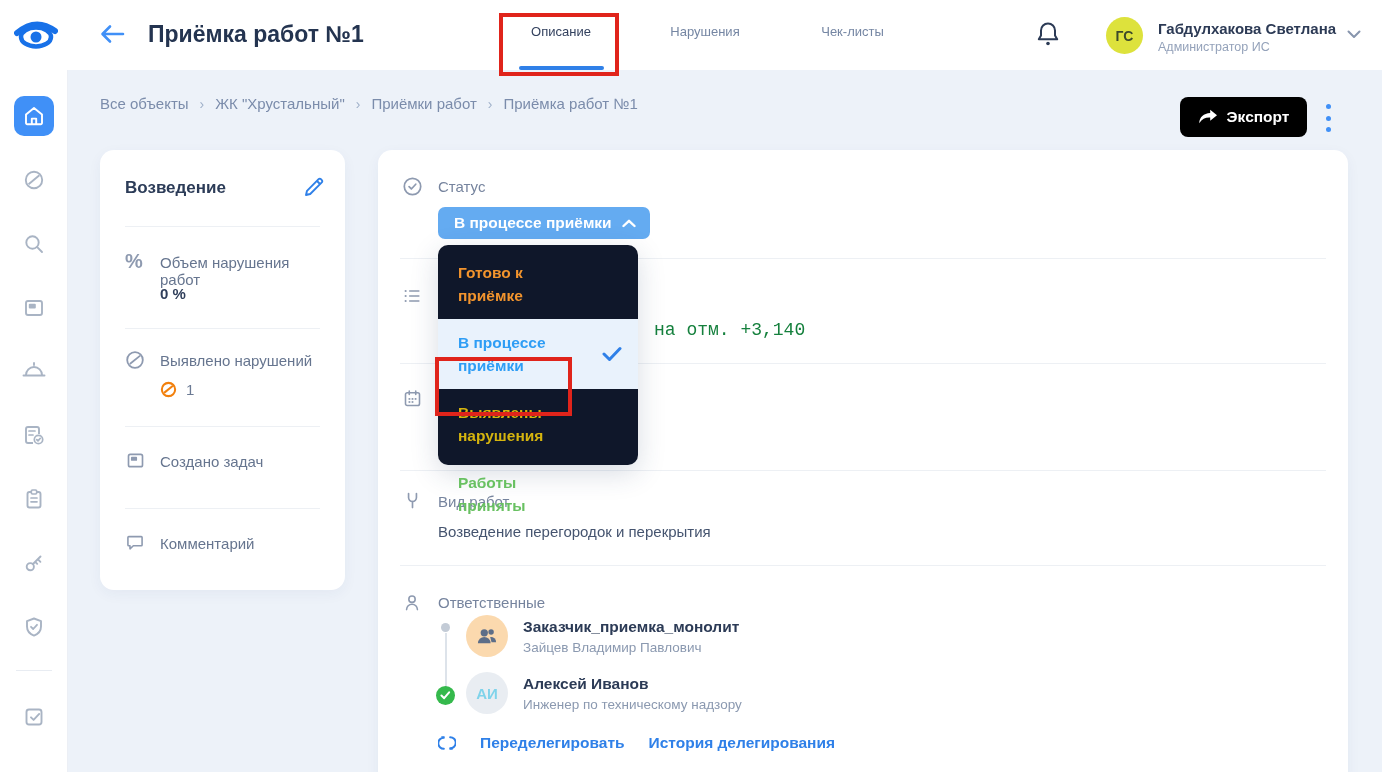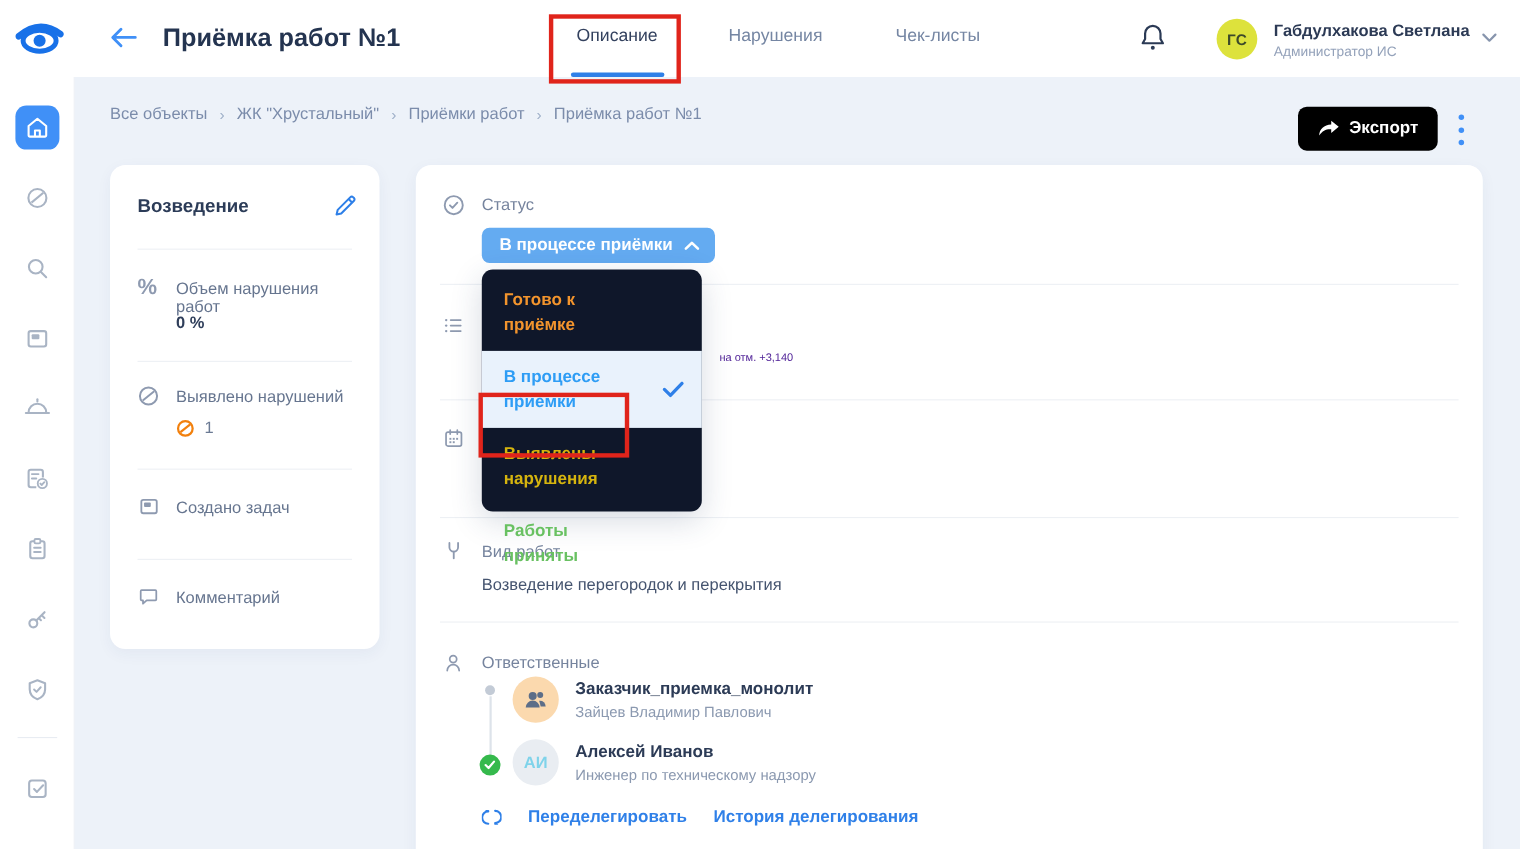--- a/index.html
+++ b/index.html
@@ -8,21 +8,21 @@
     font-family:"Liberation Sans","DejaVu Sans",sans-serif;
     background:#edf2f9; position:relative; color:#2c3b56;
   }
   svg { display:block; }
 
   
   .header { position:absolute; left:0; top:0; width:1382px; height:70px; background:#fff; z-index:20; }
   .logo { position:absolute; left:14px; top:18px; }
   .back-btn { position:absolute; left:98px; top:22px; cursor:pointer; }
   .page-title { position:absolute; left:148px; top:21px; font-size:23px; font-weight:700; color:#243450; }
-  .tab { position:absolute; top:24px; height:24px; font-size:16px; color:#7586a3; text-align:center; cursor:pointer; }
+  .tab { position:absolute; top:24px; height:24px; font-size:13px; color:#7586a3; text-align:center; cursor:pointer; }
   .tab.active { color:#33415e; font-weight:400; }
   .tab-underline { position:absolute; left:519px; top:66px; width:85px; height:4px; background:#2f80e8; border-radius:2px; }
   .bell { position:absolute; left:1035px; top:20px; cursor:pointer; }
   .avatar { position:absolute; left:1106px; top:17px; width:37px; height:37px; border-radius:50%;
             background:#dde23c; display:flex; align-items:center; justify-content:center;
             font-size:14px; font-weight:700; color:#3d4a2a; }
   .user-name { position:absolute; left:1158px; top:20px; font-size:15px; font-weight:600; color:#2c3a55; }
   .user-role { position:absolute; left:1158px; top:40px; font-size:12.5px; color:#94a2ba; }
   .user-chevron { position:absolute; left:1346px; top:28px; cursor:pointer; }
 
@@ -61,21 +61,21 @@
   
   .main-card { position:absolute; left:378px; top:150px; width:970px; height:640px; background:#fff;
                border-radius:14px; box-shadow:0 4px 14px rgba(44,68,120,.05); z-index:3; }
   .mc-icon { position:absolute; left:24px; color:#8e9ab0; }
   .mc-label { position:absolute; left:60px; font-size:15px; color:#76849e; }
   .mc-value { position:absolute; left:60px; font-size:15px; color:#45546f; }
   .mc-div { position:absolute; left:22px; width:926px; height:1px; background:#edf0f4; }
   .status-pill { position:absolute; left:60px; top:57px; height:32px; padding:0 14px 0 16px; background:#64abf1;
                  border:none; border-radius:7px; color:#fff; font-size:15.5px; font-weight:700;
                  display:flex; align-items:center; gap:10px; cursor:pointer; font-family:inherit; }
-  .elevation { position:absolute; left:276px; top:170px; font-size:10px; color:#4c1d95; white-space:nowrap; }
+  .elevation { position:absolute; left:276px; top:170px; font-size:18px; color:#15803d; white-space:nowrap;font-family:Liberation Mono, monospace; }
 
   .person-row { position:absolute; left:88px; display:flex; gap:15px; align-items:center; }
   .p-avatar { width:42px; height:42px; border-radius:50%; display:flex; align-items:center; justify-content:center; }
   .p-name { font-size:15.5px; font-weight:700; color:#2c3b56; }
   .p-sub { font-size:13.5px; color:#8b99b0; margin-top:4px; }
   .tl-dot { position:absolute; left:63px; top:473px; width:9px; height:9px; border-radius:50%; background:#c3cbd6; }
   .tl-line { position:absolute; left:66.5px; top:483px; width:2px; height:57px; background:#dde3ea; }
   .tl-check { position:absolute; left:58px; top:536px; width:19px; height:19px; border-radius:50%;
               background:#35b94c; display:flex; align-items:center; justify-content:center; }
   .link-row { position:absolute; left:60px; top:583px; display:flex; gap:24px; align-items:center; }

